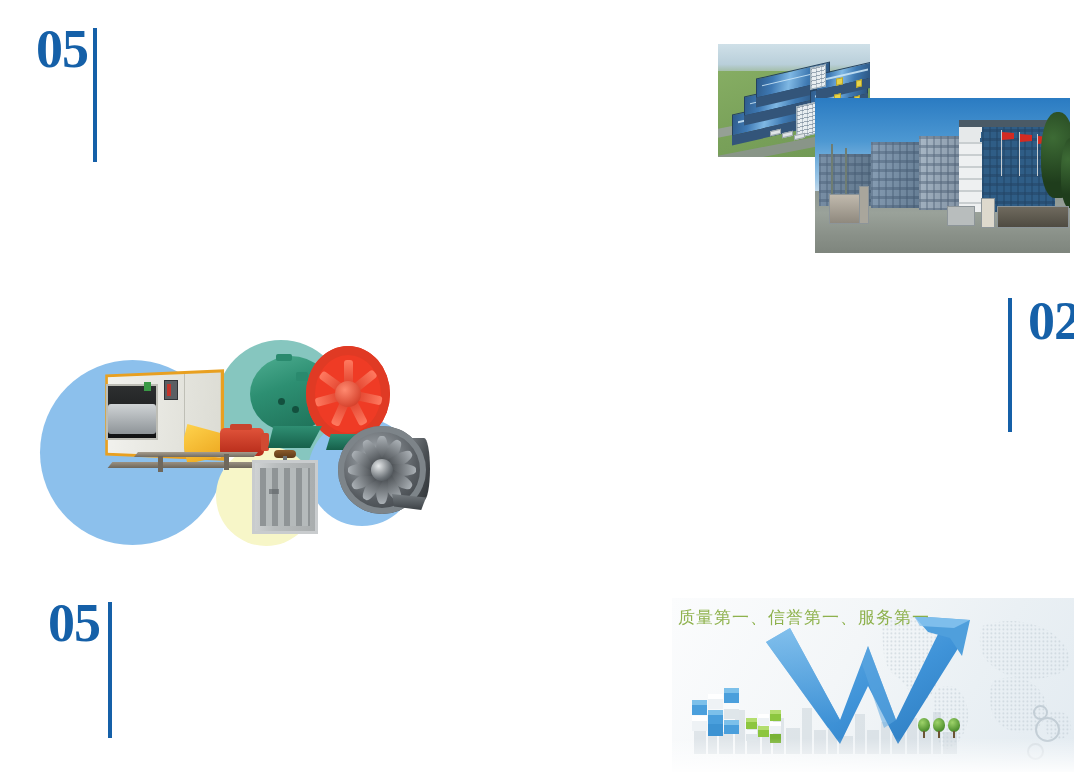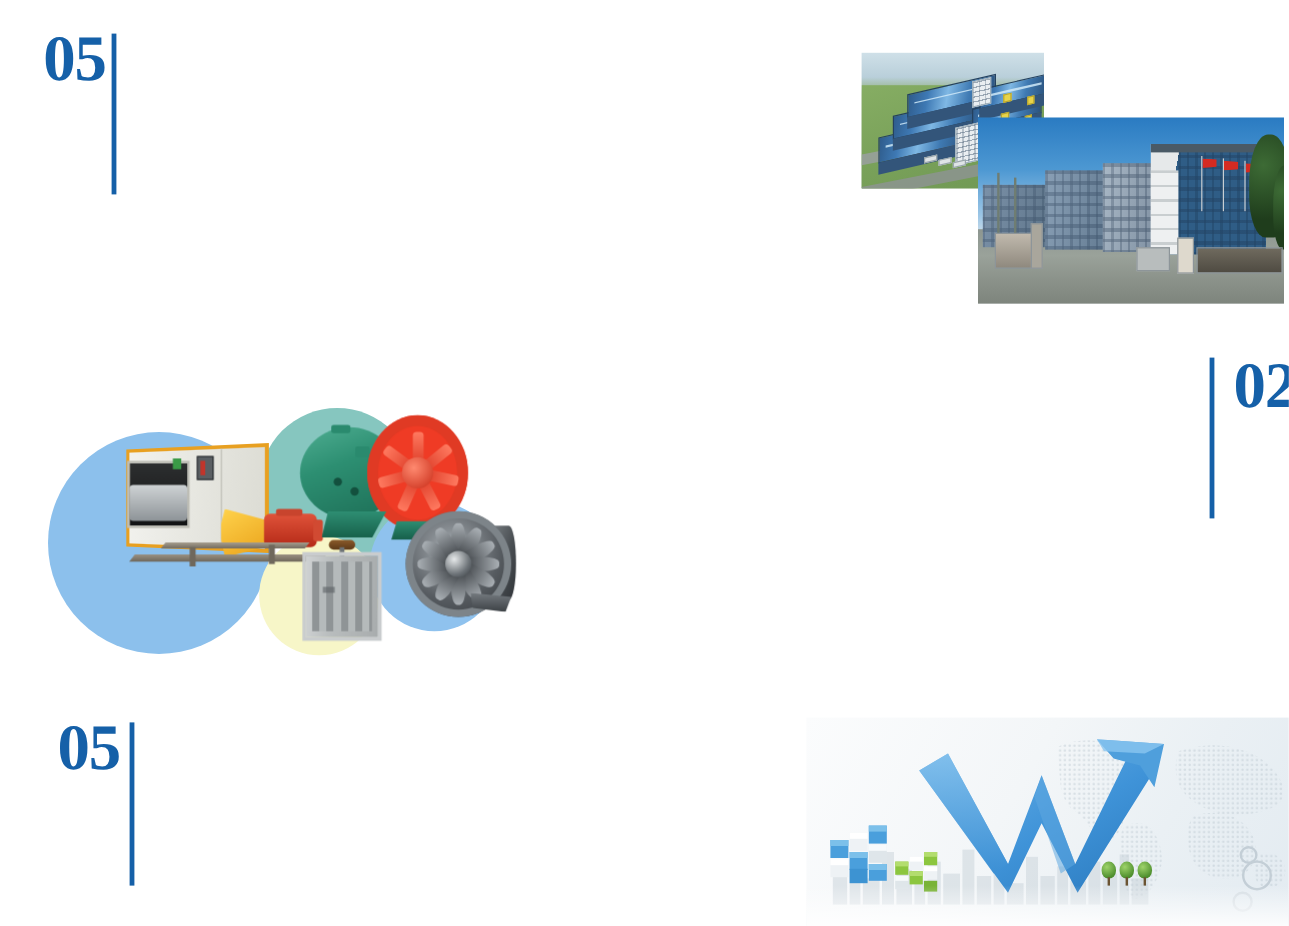--- a/index.html
+++ b/index.html
@@ -469,15 +469,16 @@
       <div class="tr" style="left:30px;top:0;"></div>
       <div class="tk" style="left:35px;top:13px;"></div>
     </div>
 
     <div class="circ-o" style="right:26px;bottom:52px;width:11px;height:11px;"></div>
     <div class="circ-o" style="right:14px;bottom:30px;width:21px;height:21px;"></div>
     <div class="circ-o" style="right:30px;bottom:12px;width:13px;height:13px;border-color:#d6dee4;"></div>
 
     <div class="reflection"></div>
 
+    <div class="slogan">质量第一、信誉第一、服务第一</div>
   </div>
 
 </div>
 
 </body></html>

